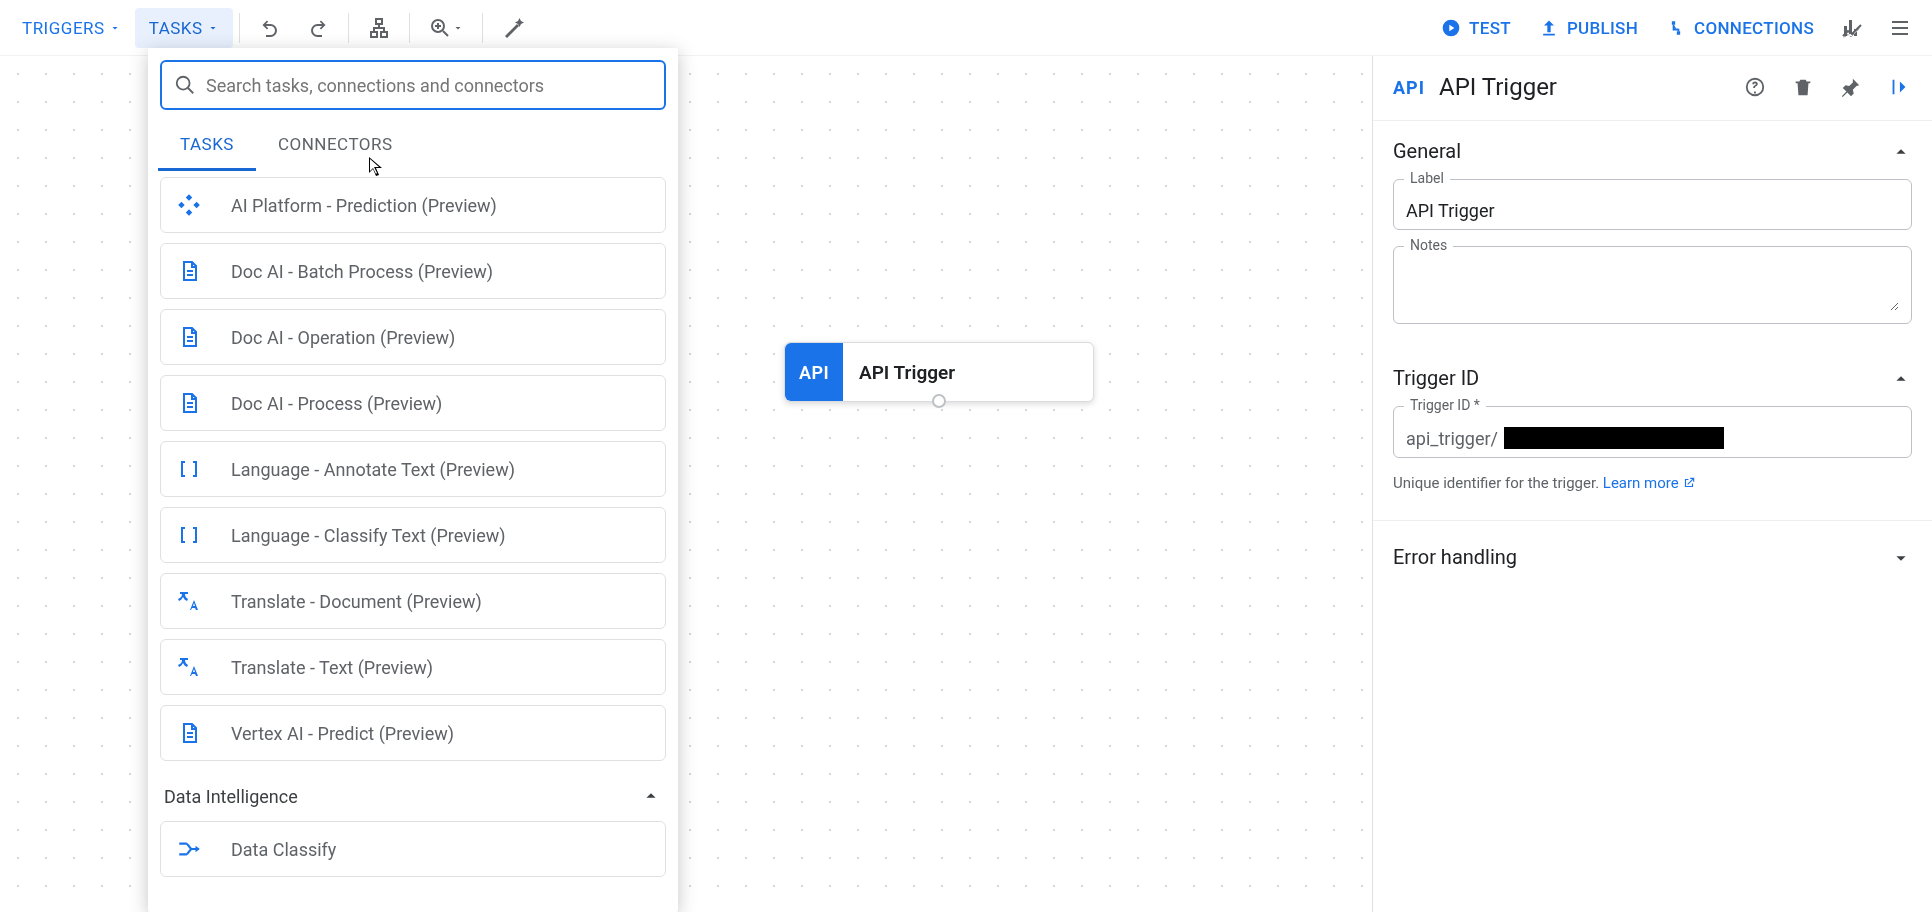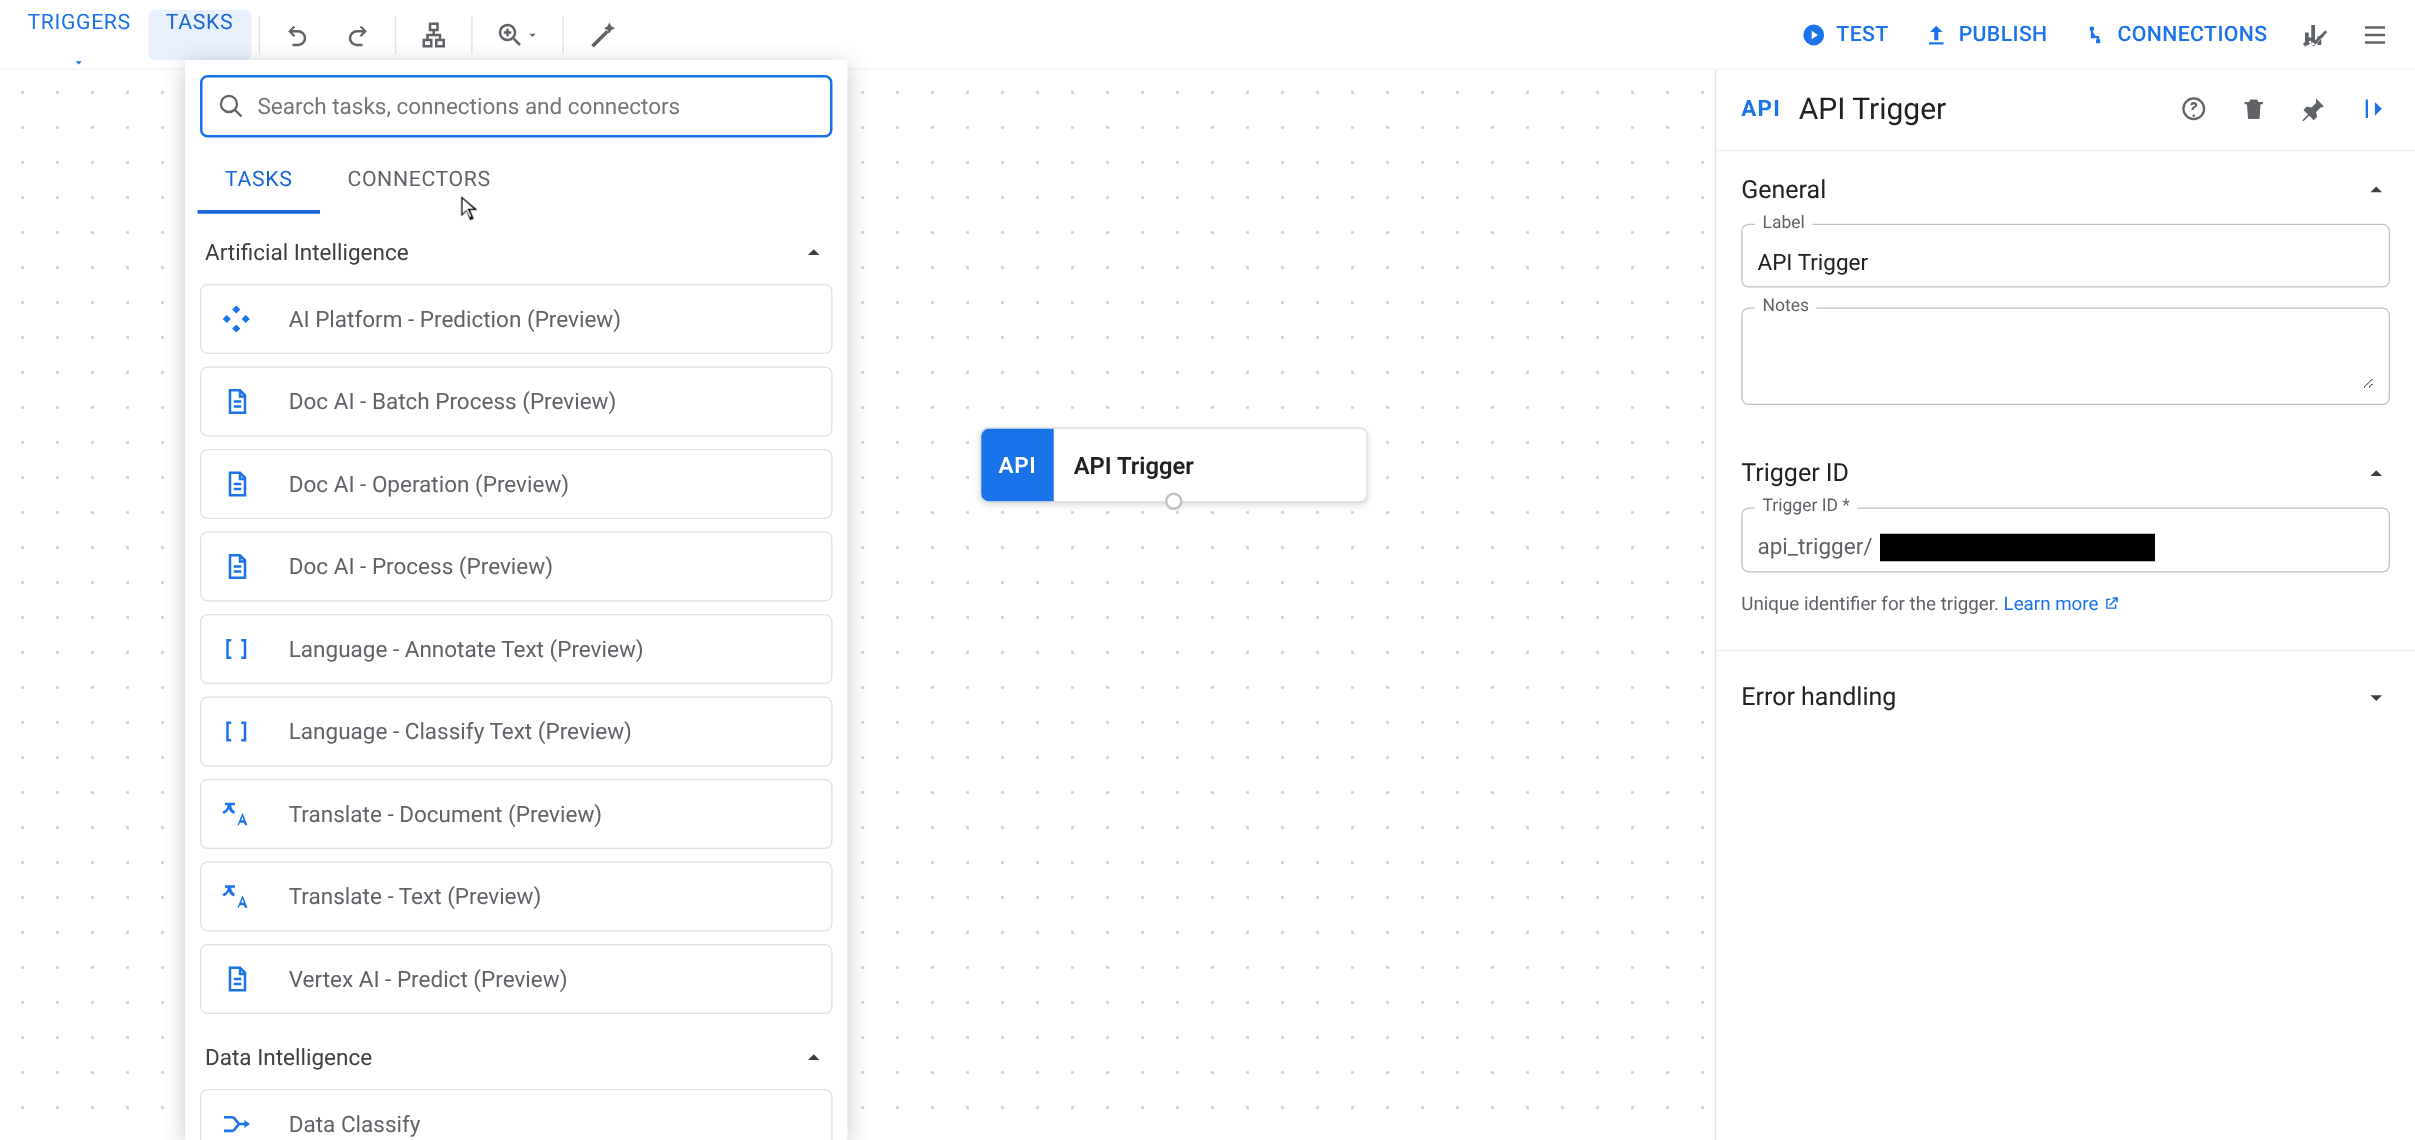--- a/index.html
+++ b/index.html
@@ -6,21 +6,21 @@
   body { width: 1932px; height: 912px; background: #fff; position: relative; overflow: hidden; }
 
   
   .toolbar {
     height: 56px; display: flex; align-items: center; padding: 0 8px;
     border-bottom: 1px solid rgba(0,0,0,.05);
   }
   .toolbar .btn {
     height: 40px; display: inline-flex; align-items: center; padding: 0 14px;
     background: transparent; border: none; cursor: pointer; font-size: 17px;
-    letter-spacing: .5px; color: #5f6368; gap: 16px; border-radius: 4px; flex-direction: column;
+    letter-spacing: .5px; color: #5f6368; gap: 4px; border-radius: 4px;
   }
   .toolbar .btn.primary { color: #1a73e8; }
   .toolbar .btn.active { background: #e8f0fe; color: #1967d2; }
   .toolbar .icon-btn {
     width: 48px; height: 40px; display: inline-flex; align-items: center;
     justify-content: center; background: none; border: none; cursor: pointer;
     color: #5f6368;
   }
   .toolbar .sep { width: 1px; height: 30px; background: #e0e0e0; margin: 0 6px; }
   .toolbar .spacer { flex: 1; }
@@ -121,21 +121,21 @@
   }
   .field .fld-label {
     position: absolute; top: -10px; left: 10px; background: #fff;
     padding: 0 6px; font-size: 14px; color: #5f6368;
   }
   .field input, .field textarea {
     width: 100%; border: none; outline: none; font-size: 18px; color: #202124;
     background: transparent; resize: vertical;
   }
   .field textarea { height: 44px; }
-  .trigger-row { display: flex; align-items: flex-start; gap: 6px; }
+  .trigger-row { display: flex; align-items: center; gap: 6px; }
   .trigger-row .prefix { color: #5f6368; font-size: 18px; }
   .trigger-row .redact { background:#000; width: 220px; height: 22px; display:inline-block; }
   .helper { font-size: 15px; color: #5f6368; margin-top: 0; }
   .helper a { color: #1a73e8; text-decoration: none; }
 
   
   .cursor {
     position: absolute; left: 367px; top: 155px; width: 20px; height: 24px;
     pointer-events: none;
   }
@@ -249,26 +249,20 @@
       <input placeholder="Search tasks, connections and connectors" style="">
     </div>
   </div>
   <div class="panel-tabs">
     <div class="panel-tab selected">TASKS</div>
     <div class="panel-tab">CONNECTORS</div>
   </div>
 
   <div class="panel-scroll">
 
-    <div class="group-header">
-      <span>Artificial Intelligence</span>
-      <svg width="22" height="22" viewBox="0 0 24 24">
-          <path fill="#3c4043" d="M7 14l5-5 5 5z"></path>
-        </svg>
-    </div>
 
     <div class="task-item">
       <span class="ti-icon">
           <svg width="26" height="26" viewBox="0 0 24 24">
             <path fill="#1a73e8" d="M12 2l3 3-3 3-3-3zM5 9l3 3-3 3-3-3zM19 9l3 3-3 3-3-3zM12 16l3 3-3 3-3-3z"></path>
           </svg>
         </span>
       <span>AI Platform - Prediction (Preview)</span>
     </div>
     <div class="task-item">

